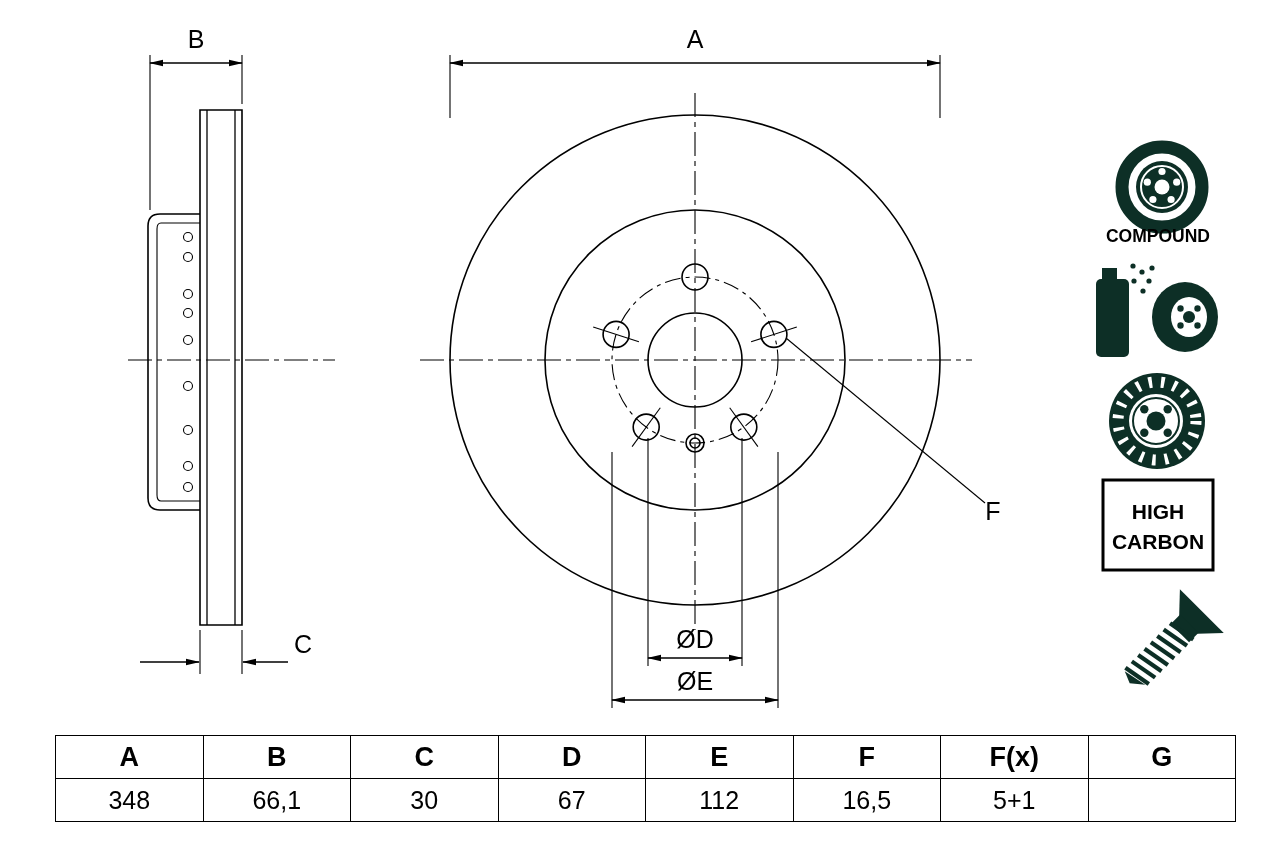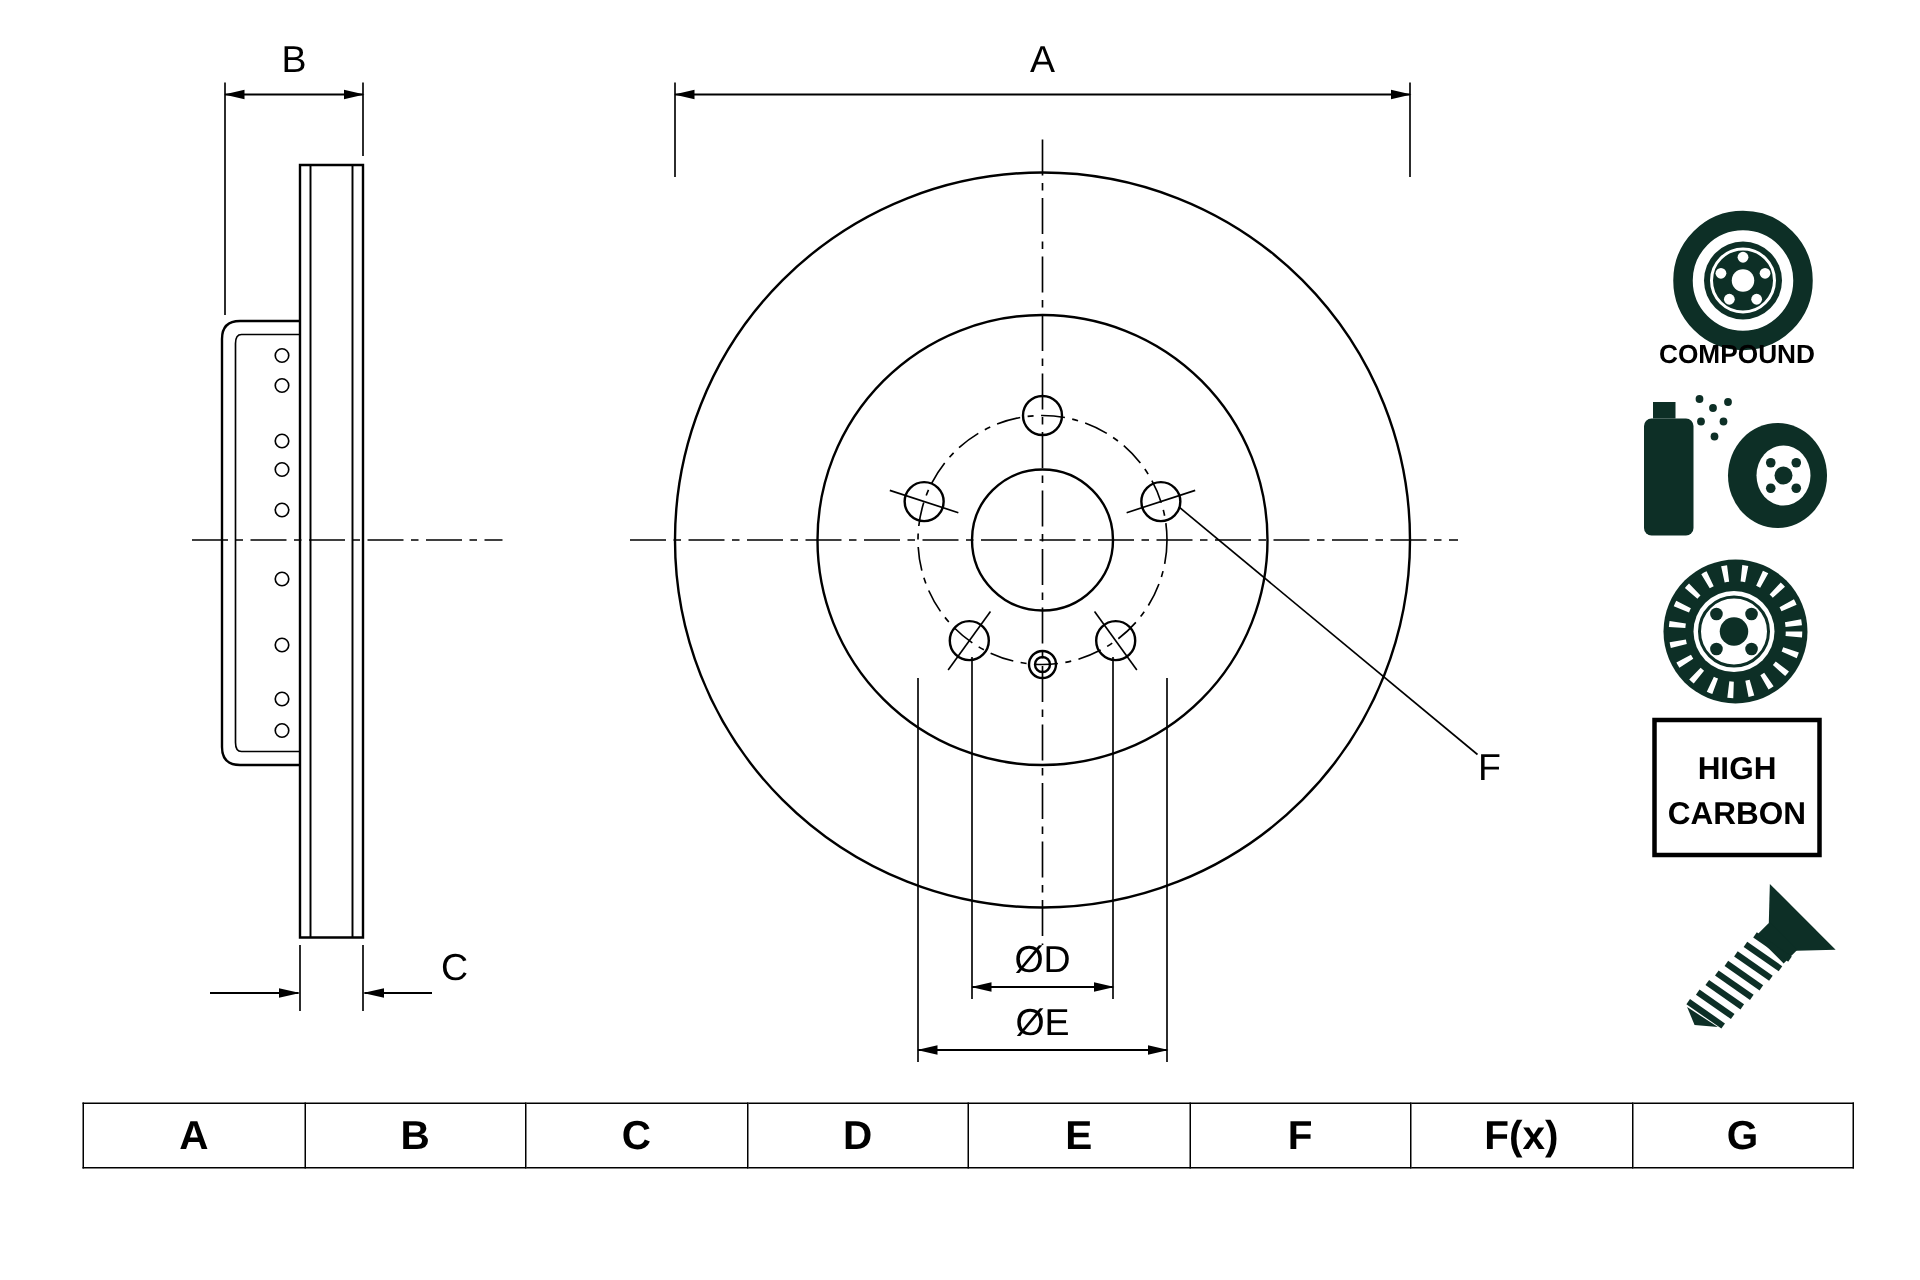--- a/index.html
+++ b/index.html
@@ -209,15 +209,25 @@
         <tr>
       <th>A</th>
       <th>B</th>
       <th>C</th>
       <th>D</th>
       <th>E</th>
       <th>F</th>
       <th>F(x)</th>
       <th>G</th>
     </tr>
+    <tr>
+      <td>348</td>
+      <td>66,1</td>
+      <td>30</td>
+      <td>67</td>
+      <td>112</td>
+      <td>16,5</td>
+      <td>5+1</td>
+      <td></td>
+    </tr>
   </tbody>
     </table>
 </div>
 
 </body></html>

